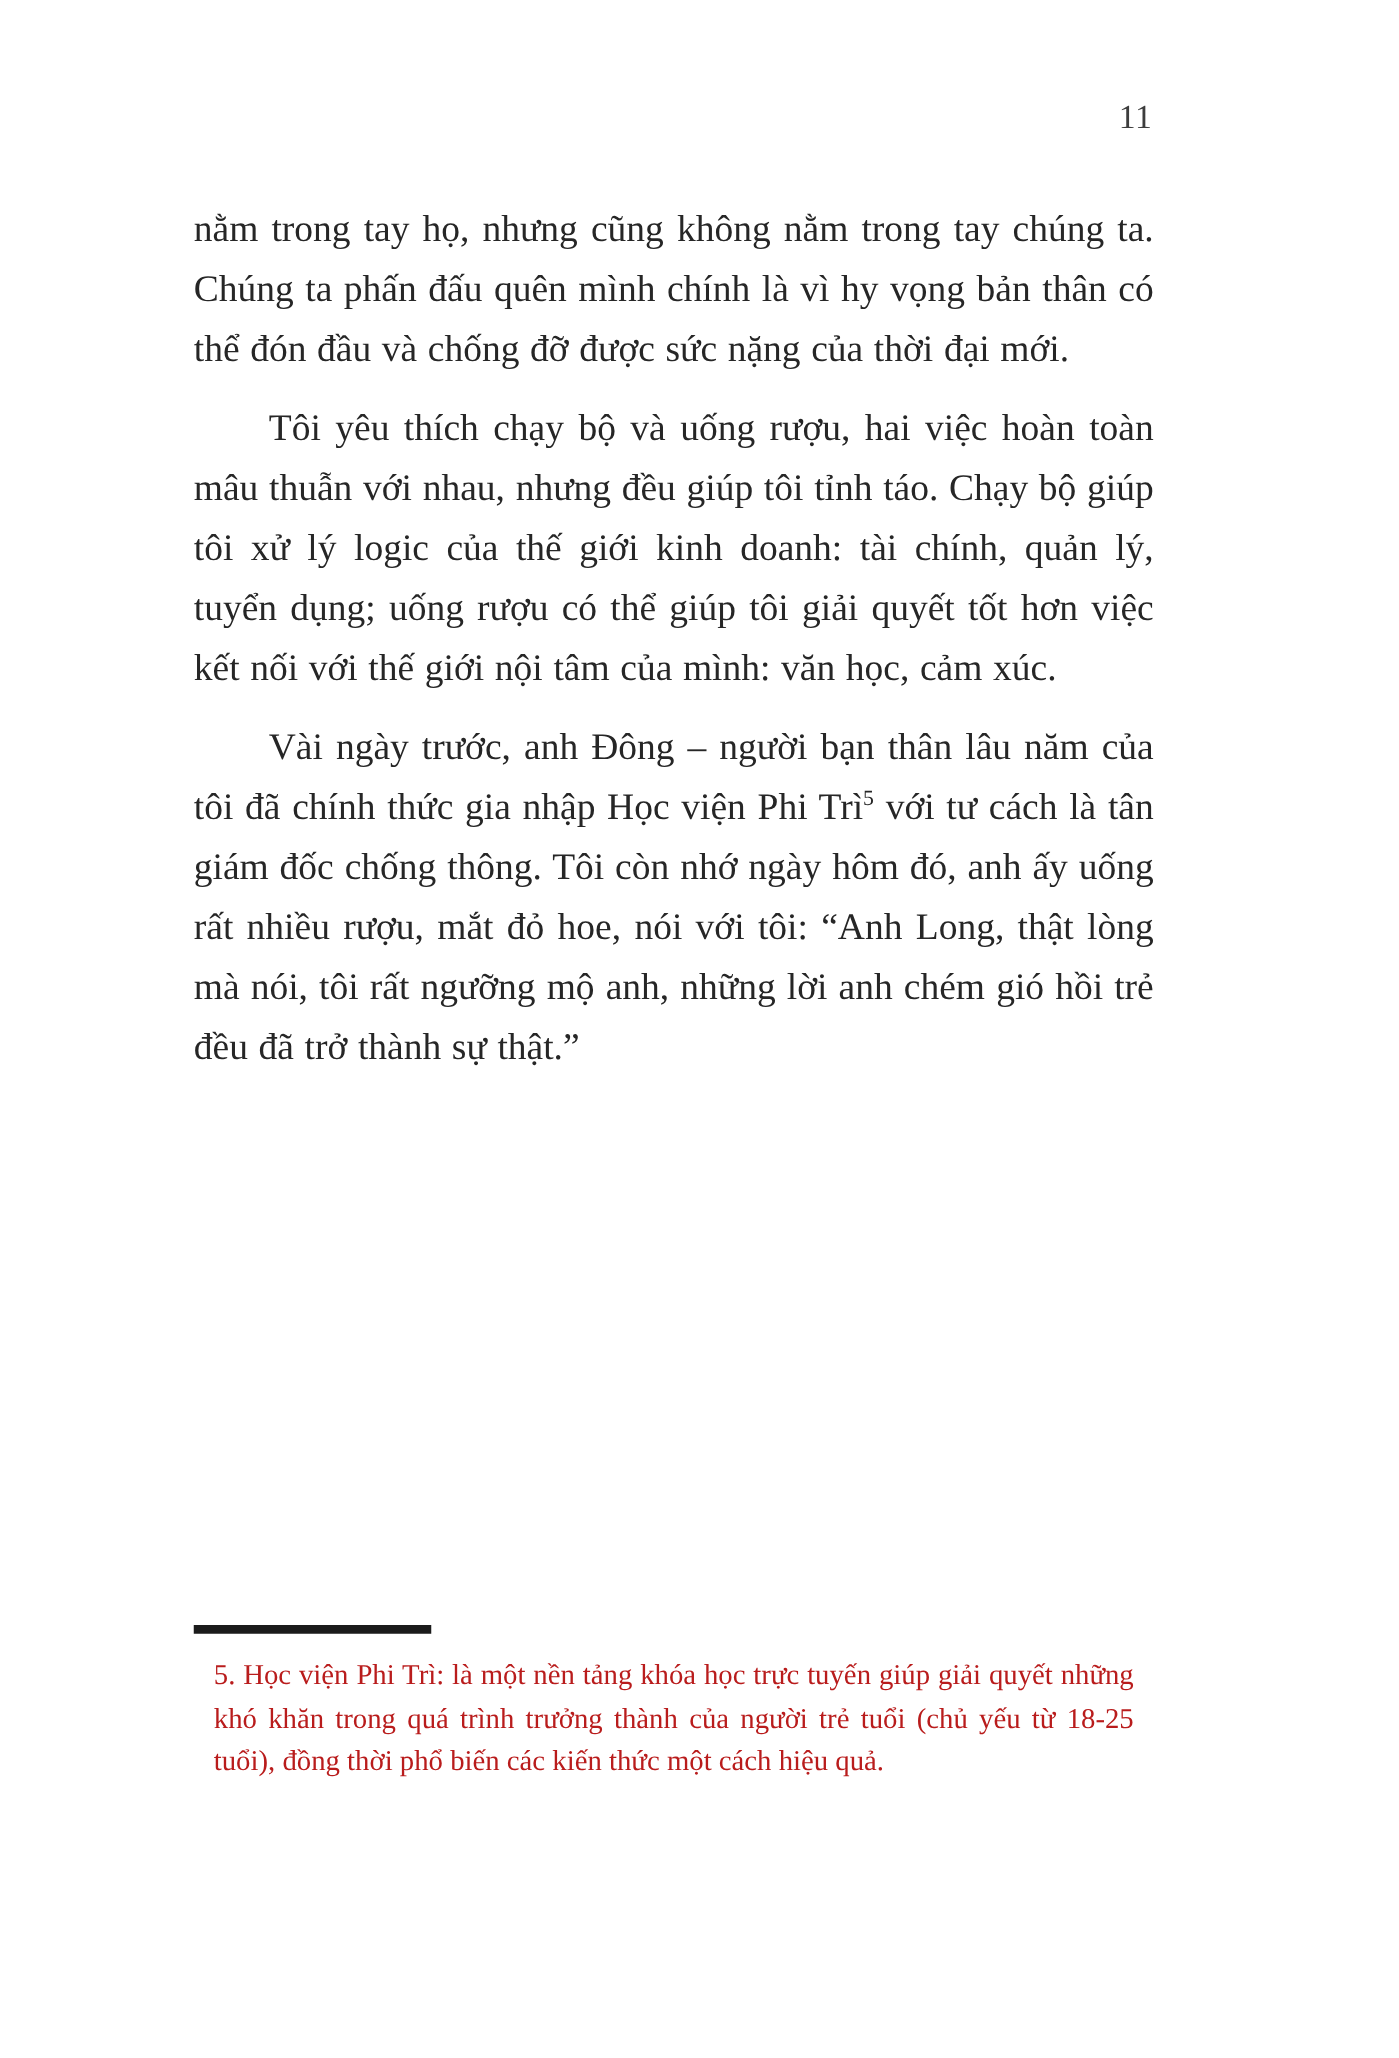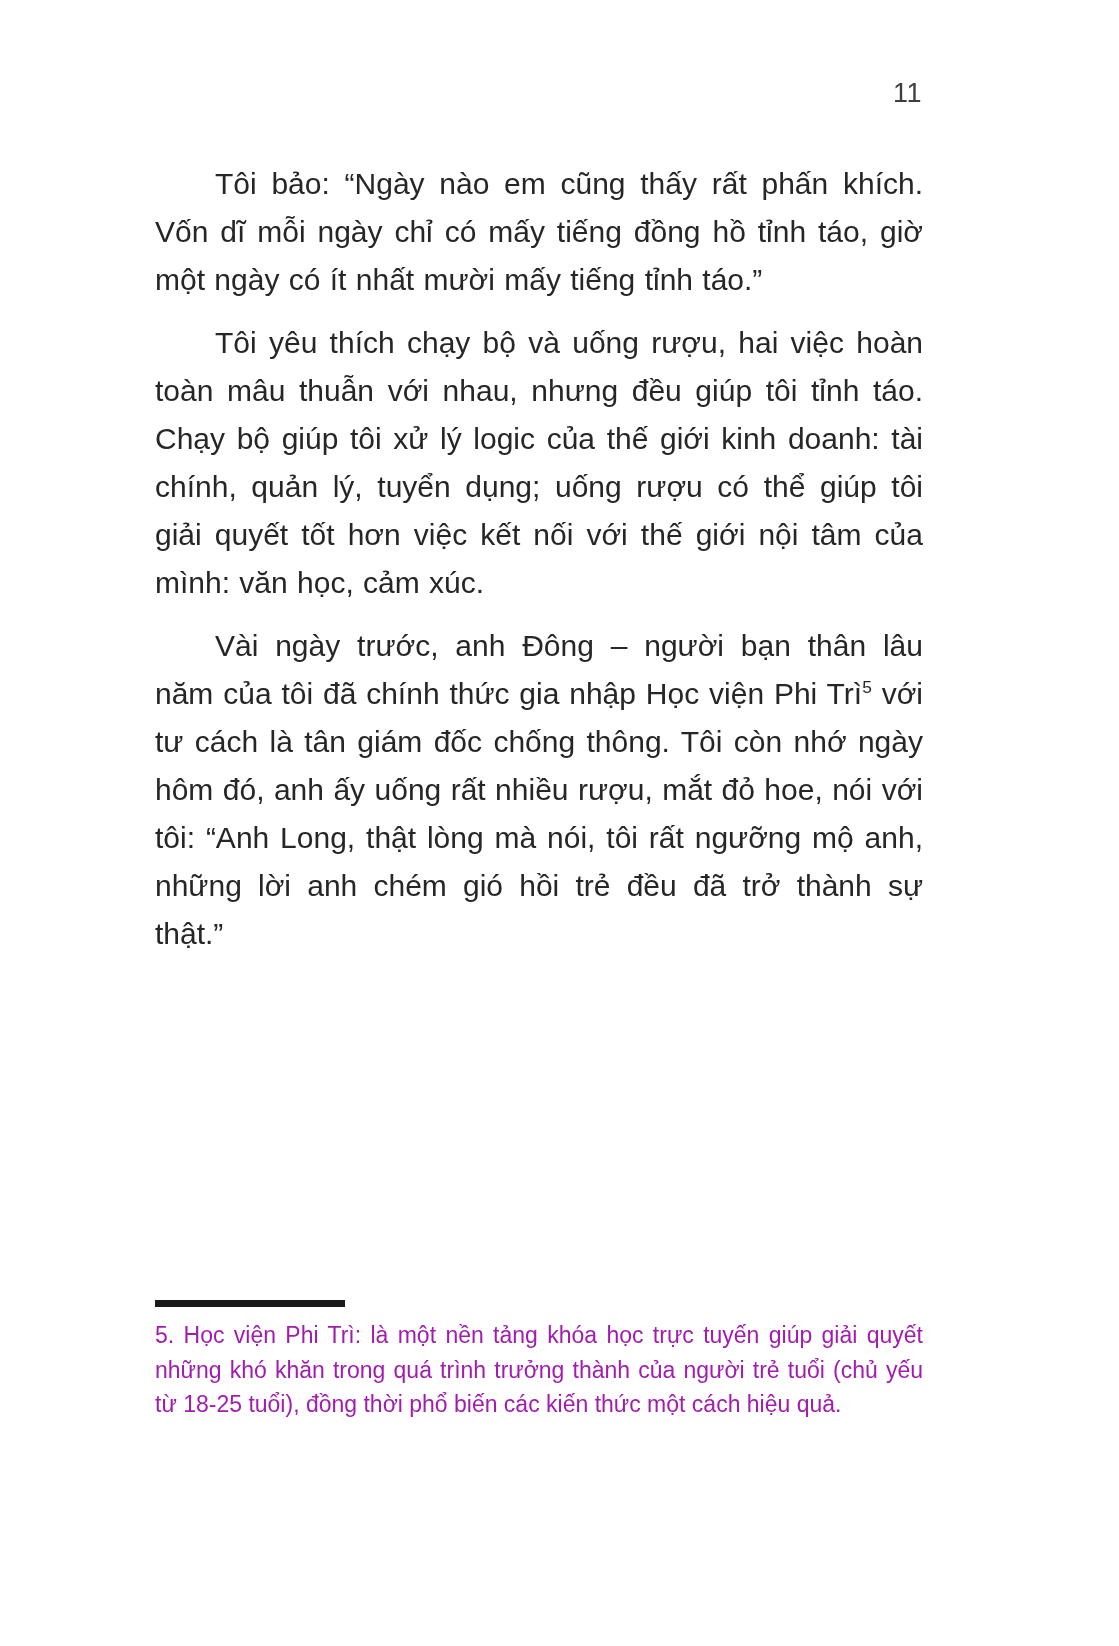--- a/index.html
+++ b/index.html
@@ -8,21 +8,21 @@
     width: 1119px;
     height: 1646px;
     overflow: hidden;
     background: #ffffff;
   }
   .page {
     position: relative;
     width: 1119px;
     height: 1216px;
     background: #ffffff;
-    font-family: Liberation Sans, sans-serif;
+    font-family: Liberation Serif, serif;
     color: #262626;
     box-sizing: border-box;
   }
   .page-number {
     position: absolute;
     top: 78px;
     right: 197px;
     font-size: 27px;
     color: #3d3d3d;
     letter-spacing: 0.5px;
@@ -55,39 +55,39 @@
     top: 1300px;
     width: 768px;
   }
   .footnote-rule {
     width: 190px;
     height: 7px;
     background: #1b1b1b;
     margin: 0 0 11px 0;
   }
   .footnote-text {
-    margin: 0;
+    margin: 16px;
     font-size: 23px;
     line-height: 34.5px;
     text-align: justify;
-    color: #a21caf;
+    color: #b91c1c;
   }
 </style>
 </head>
 <body>
 
 <div class="page">
 
   <div class="page-number">11</div>
 
   <div class="body-text">
 
+    <p class="para no-indent">nằm trong tay họ, nhưng cũng không nằm trong tay chúng ta. Chúng ta phấn đấu quên mình chính là vì hy vọng bản thân có thể đón đầu và chống đỡ được sức nặng của thời đại mới.</p>
 
 
-    <p class="para">Tôi bảo: “Ngày nào em cũng thấy rất phấn khích. Vốn dĩ mỗi ngày chỉ có mấy tiếng đồng hồ tỉnh táo, giờ một ngày có ít nhất mười mấy tiếng tỉnh táo.”</p>
 
     <p class="para">Tôi yêu thích chạy bộ và uống rượu, hai việc hoàn toàn mâu thuẫn với nhau, nhưng đều giúp tôi tỉnh táo. Chạy bộ giúp tôi xử lý logic của thế giới kinh doanh: tài chính, quản lý, tuyển dụng; uống rượu có thể giúp tôi giải quyết tốt hơn việc kết nối với thế giới nội tâm của mình: văn học, cảm xúc.</p>
 
     <p class="para"><span>Vài ngày trước, anh Đông – người bạn thân lâu năm của tôi đã chính thức gia nhập Học viện Phi Trì</span><sup>5</sup><span> với tư cách là tân giám đốc chống thông. Tôi còn nhớ ngày hôm đó, anh ấy uống rất nhiều rượu, mắt đỏ hoe, nói với tôi: “Anh Long, thật lòng mà nói, tôi rất ngưỡng mộ anh, những lời anh chém gió hồi trẻ đều đã trở thành sự thật.”</span></p>
 
 
   </div>
 
   <div class="footnote-block">
     <div class="footnote-rule"></div>

